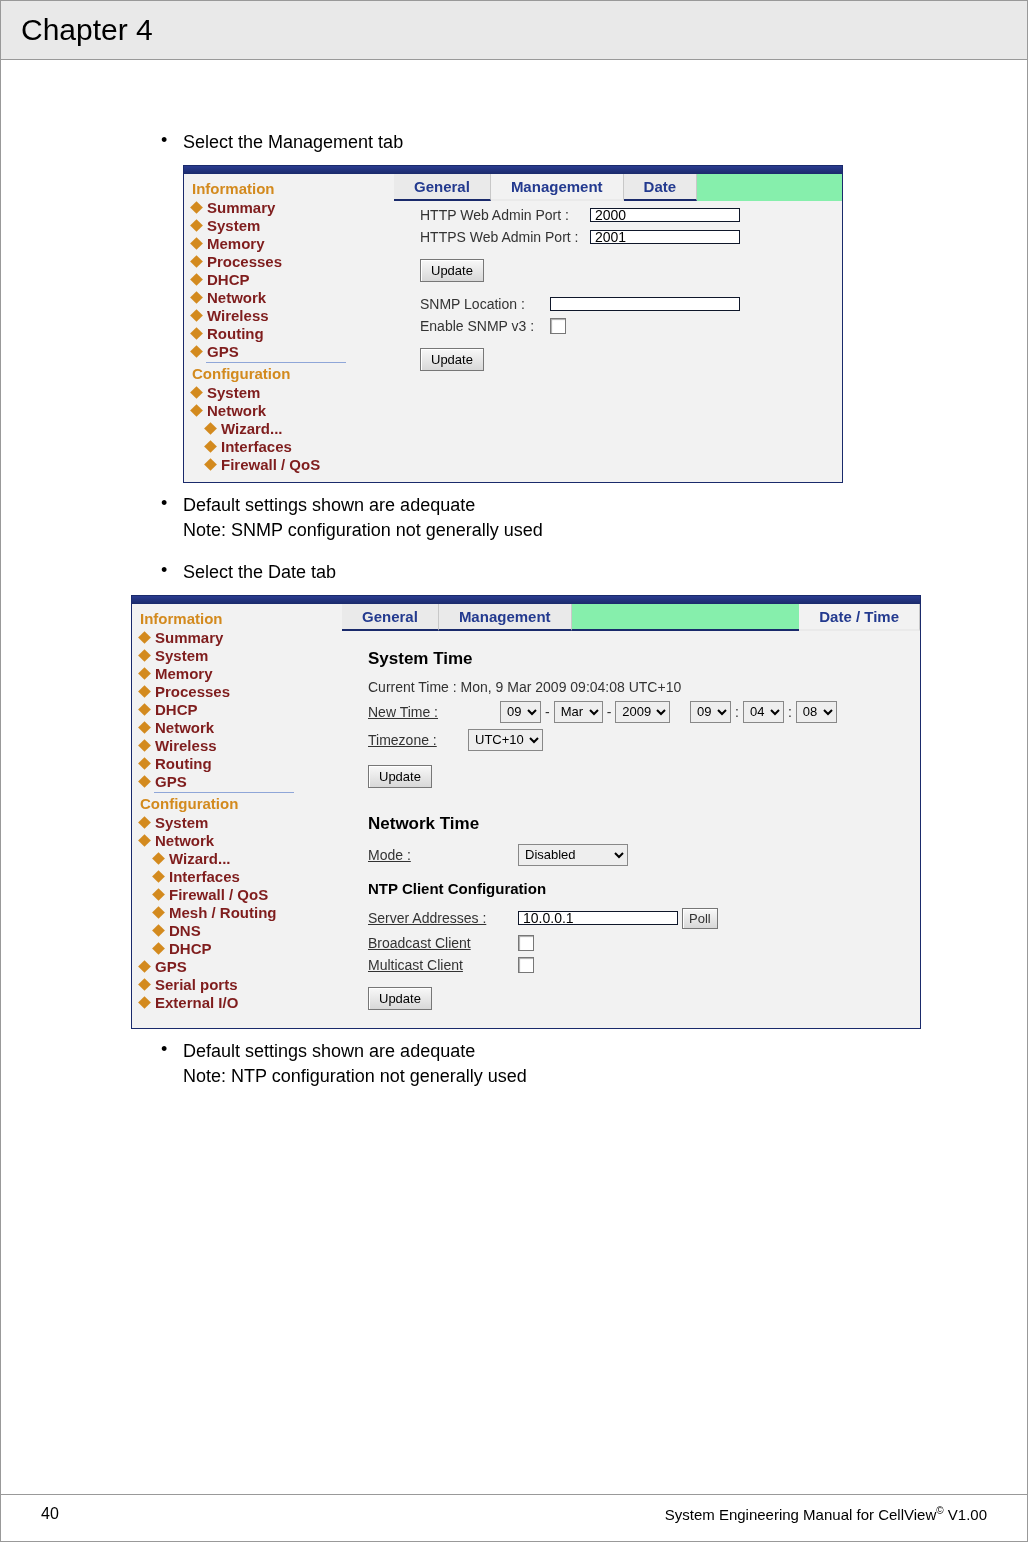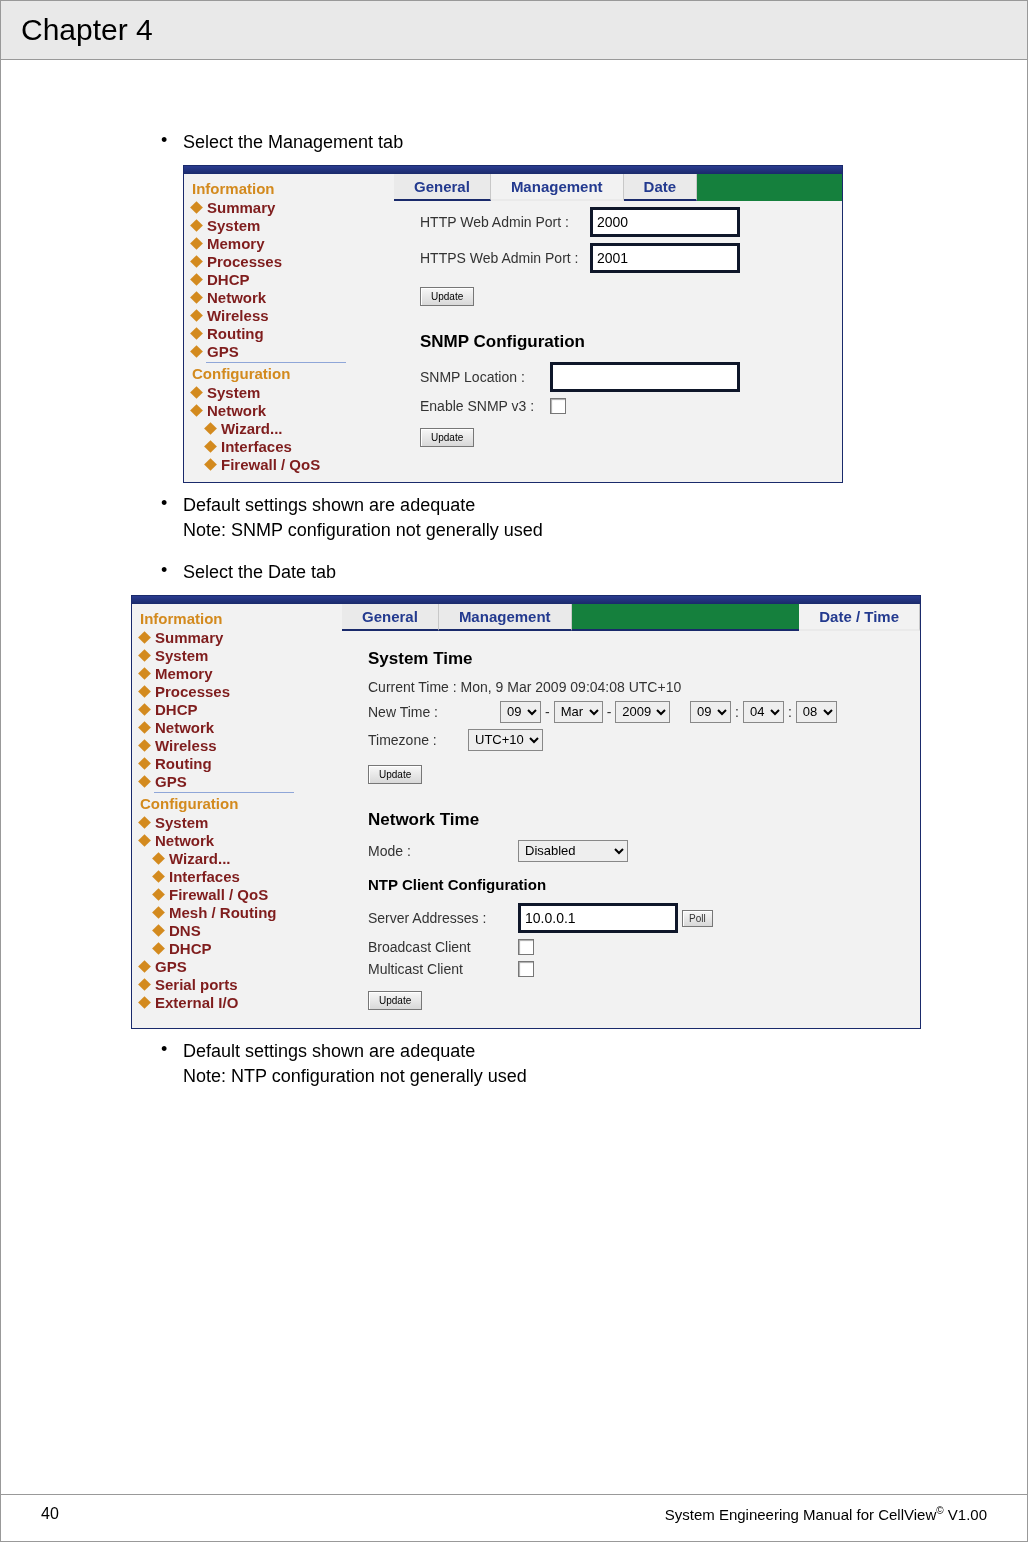--- a/index.html
+++ b/index.html
@@ -15,32 +15,32 @@
   .ss-titlebar { height: 8px; background: linear-gradient(#2a3b8f,#1a2a6b); }
   .ss-body { display: flex; }
   .ss-sidebar { width: 210px; background: #f2f2f2; padding: 4px 0 8px 8px; font-family: Verdana, sans-serif; font-size: 15px; font-weight: bold; }
   .ss2 .ss-sidebar { width: 210px; }
   .side-section { color: #d38a1e; margin: 2px 0 2px 0; }
   .side-item { display: flex; align-items: center; gap: 6px; margin: 1px 0; color: #7f1d1d; }
   .side-item.indent { margin-left: 14px; }
   .diamond { width: 9px; height: 9px; background: #d38a1e; transform: rotate(45deg); display: inline-block; flex: none; }
   .side-divider { border-top: 1px solid #8fa6d8; width: 140px; margin: 2px 0 2px 14px; }
   .ss-main { flex: 1; background: #f2f2f2; padding: 0 0 10px 0; min-width: 0; }
-  .tabs { display: flex; background: #15803d; }
+  .tabs { display: flex; background: #86efac; }
   .tab { padding: 4px 20px; font-family: Verdana, sans-serif; font-size: 15px; font-weight: bold; color: #233a8f; border-right: 1px solid #c8c8c8; border-bottom: 2px solid #1a2a6b; background: #eaeaea; }
   .tab.active { border-bottom: 2px solid #eaeaea; background: #f2f2f2; }
   .tab-spacer { flex: 1; border-bottom: 2px solid #1a2a6b; }
   .section-title { font-family: Verdana, sans-serif; font-size: 17px; font-weight: bold; margin: 18px 0 10px 26px; }
   .form-row { display: flex; align-items: center; margin: 6px 0 6px 26px; font-family: Verdana, sans-serif; font-size: 14px; color: #333; }
   .form-row .lbl { width: 170px; }
-  .ss2 .form-row .lbl { width: 150px; }
-  .txt-input { border: 3px solid #0f172a; height: 30px; padding: 1px 4px; font-size: 14px; background: #fff; }
+  .ss2 .form-row .lbl { width: 150px; text-decoration: underline; }
+  .txt-input { border: 1px solid #0f172a; height: 14px; padding: 1px 4px; font-size: 14px; background: #fff; }
   .txt-input.w1 { width: 150px; }
   .txt-input.w2 { width: 190px; }
-  .btn3d { display: inline-block; background: linear-gradient(#f8f8f8,#d8d8d8); border: 1px solid #777; padding: 3px 10px; font-family: Verdana, sans-serif; font-size: 10px; margin: 8px 0 8px 26px; box-shadow: inset 1px 1px 0 #fff; }
+  .btn3d { display: inline-block; background: linear-gradient(#f8f8f8,#d8d8d8); border: 1px solid #777; padding: 3px 10px; font-family: Verdana, sans-serif; font-size: 13px; margin: 8px 0 8px 26px; box-shadow: inset 1px 1px 0 #fff; }
   .btn3d.inline { margin: 1px 0 0 4px; padding: 2px 6px; }
   .checkbox3d { width: 16px; height: 16px; border: 1px solid #777; background: #fff; box-shadow: inset 1px 1px 1px #aaa; display: inline-block; }
   .sel { border: 1px solid #888; height: 22px; background: #eee; font-size: 13px; padding: 0 2px; }
   .time-selects { display: flex; gap: 4px; align-items: center; font-size: 14px; margin-left: 32px; }
   .footer { position: absolute; bottom: 18px; left: 0; right: 0; border-top: 1px solid #999; display: flex; justify-content: space-between; align-items: flex-end; padding: 10px 40px 0 40px; font-size: 16px; }
   .footer .right { font-size: 15px; }
   .sup { font-size: 10px; vertical-align: super; }
 </style>
 </head>
 <body>
@@ -129,21 +129,20 @@
           </div>
           <div class="form-row">
             <span class="lbl">HTTP Web Admin Port :</span>
             <input class="txt-input w1" value="2000" style="">
           </div>
           <div class="form-row">
             <span class="lbl">HTTPS Web Admin Port :</span>
             <input class="txt-input w1" value="2001" style="">
           </div>
           <div class="btn3d">Update</div>
-          <div class="section-title">SNMP Configuration</div>
           <div class="form-row">
             <span class="lbl" style="width:130px">SNMP Location :</span>
             <input class="txt-input w2" value="" style="">
           </div>
           <div class="form-row">
             <span class="lbl" style="width:130px">Enable SNMP v3 :</span>
             <span class="checkbox3d"></span>
           </div>
           <div class="btn3d">Update</div>
         </div>

